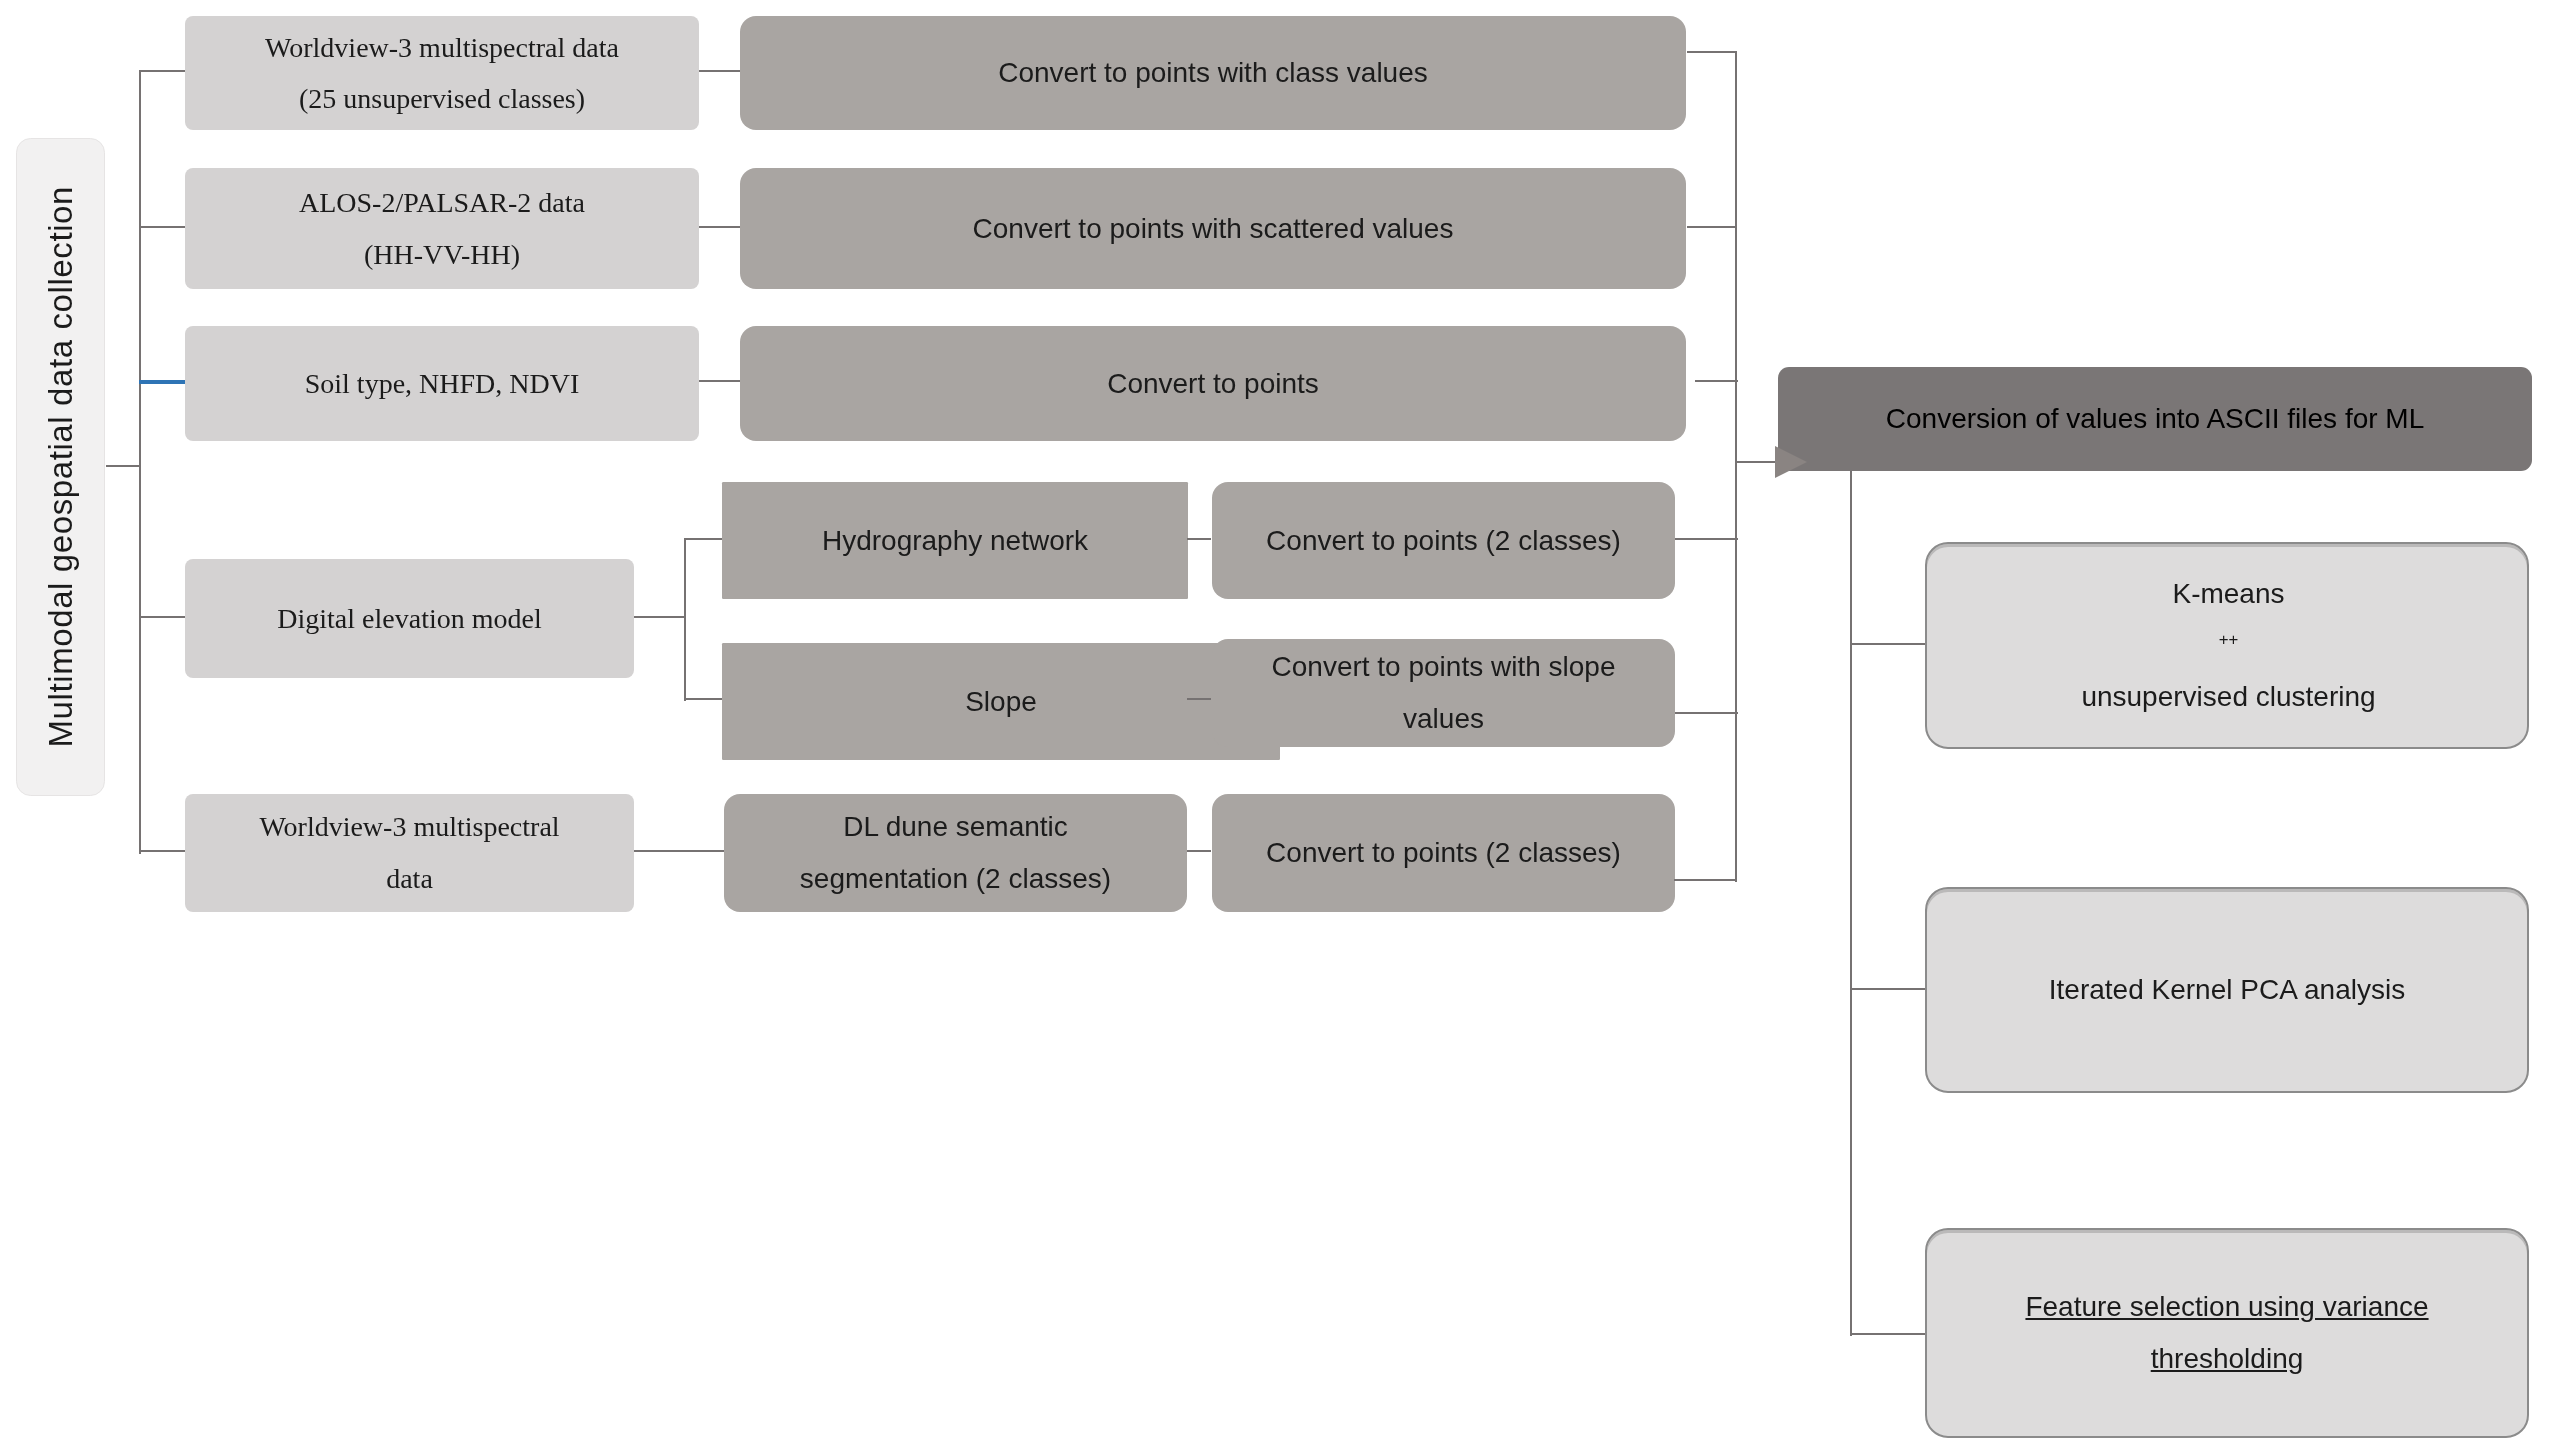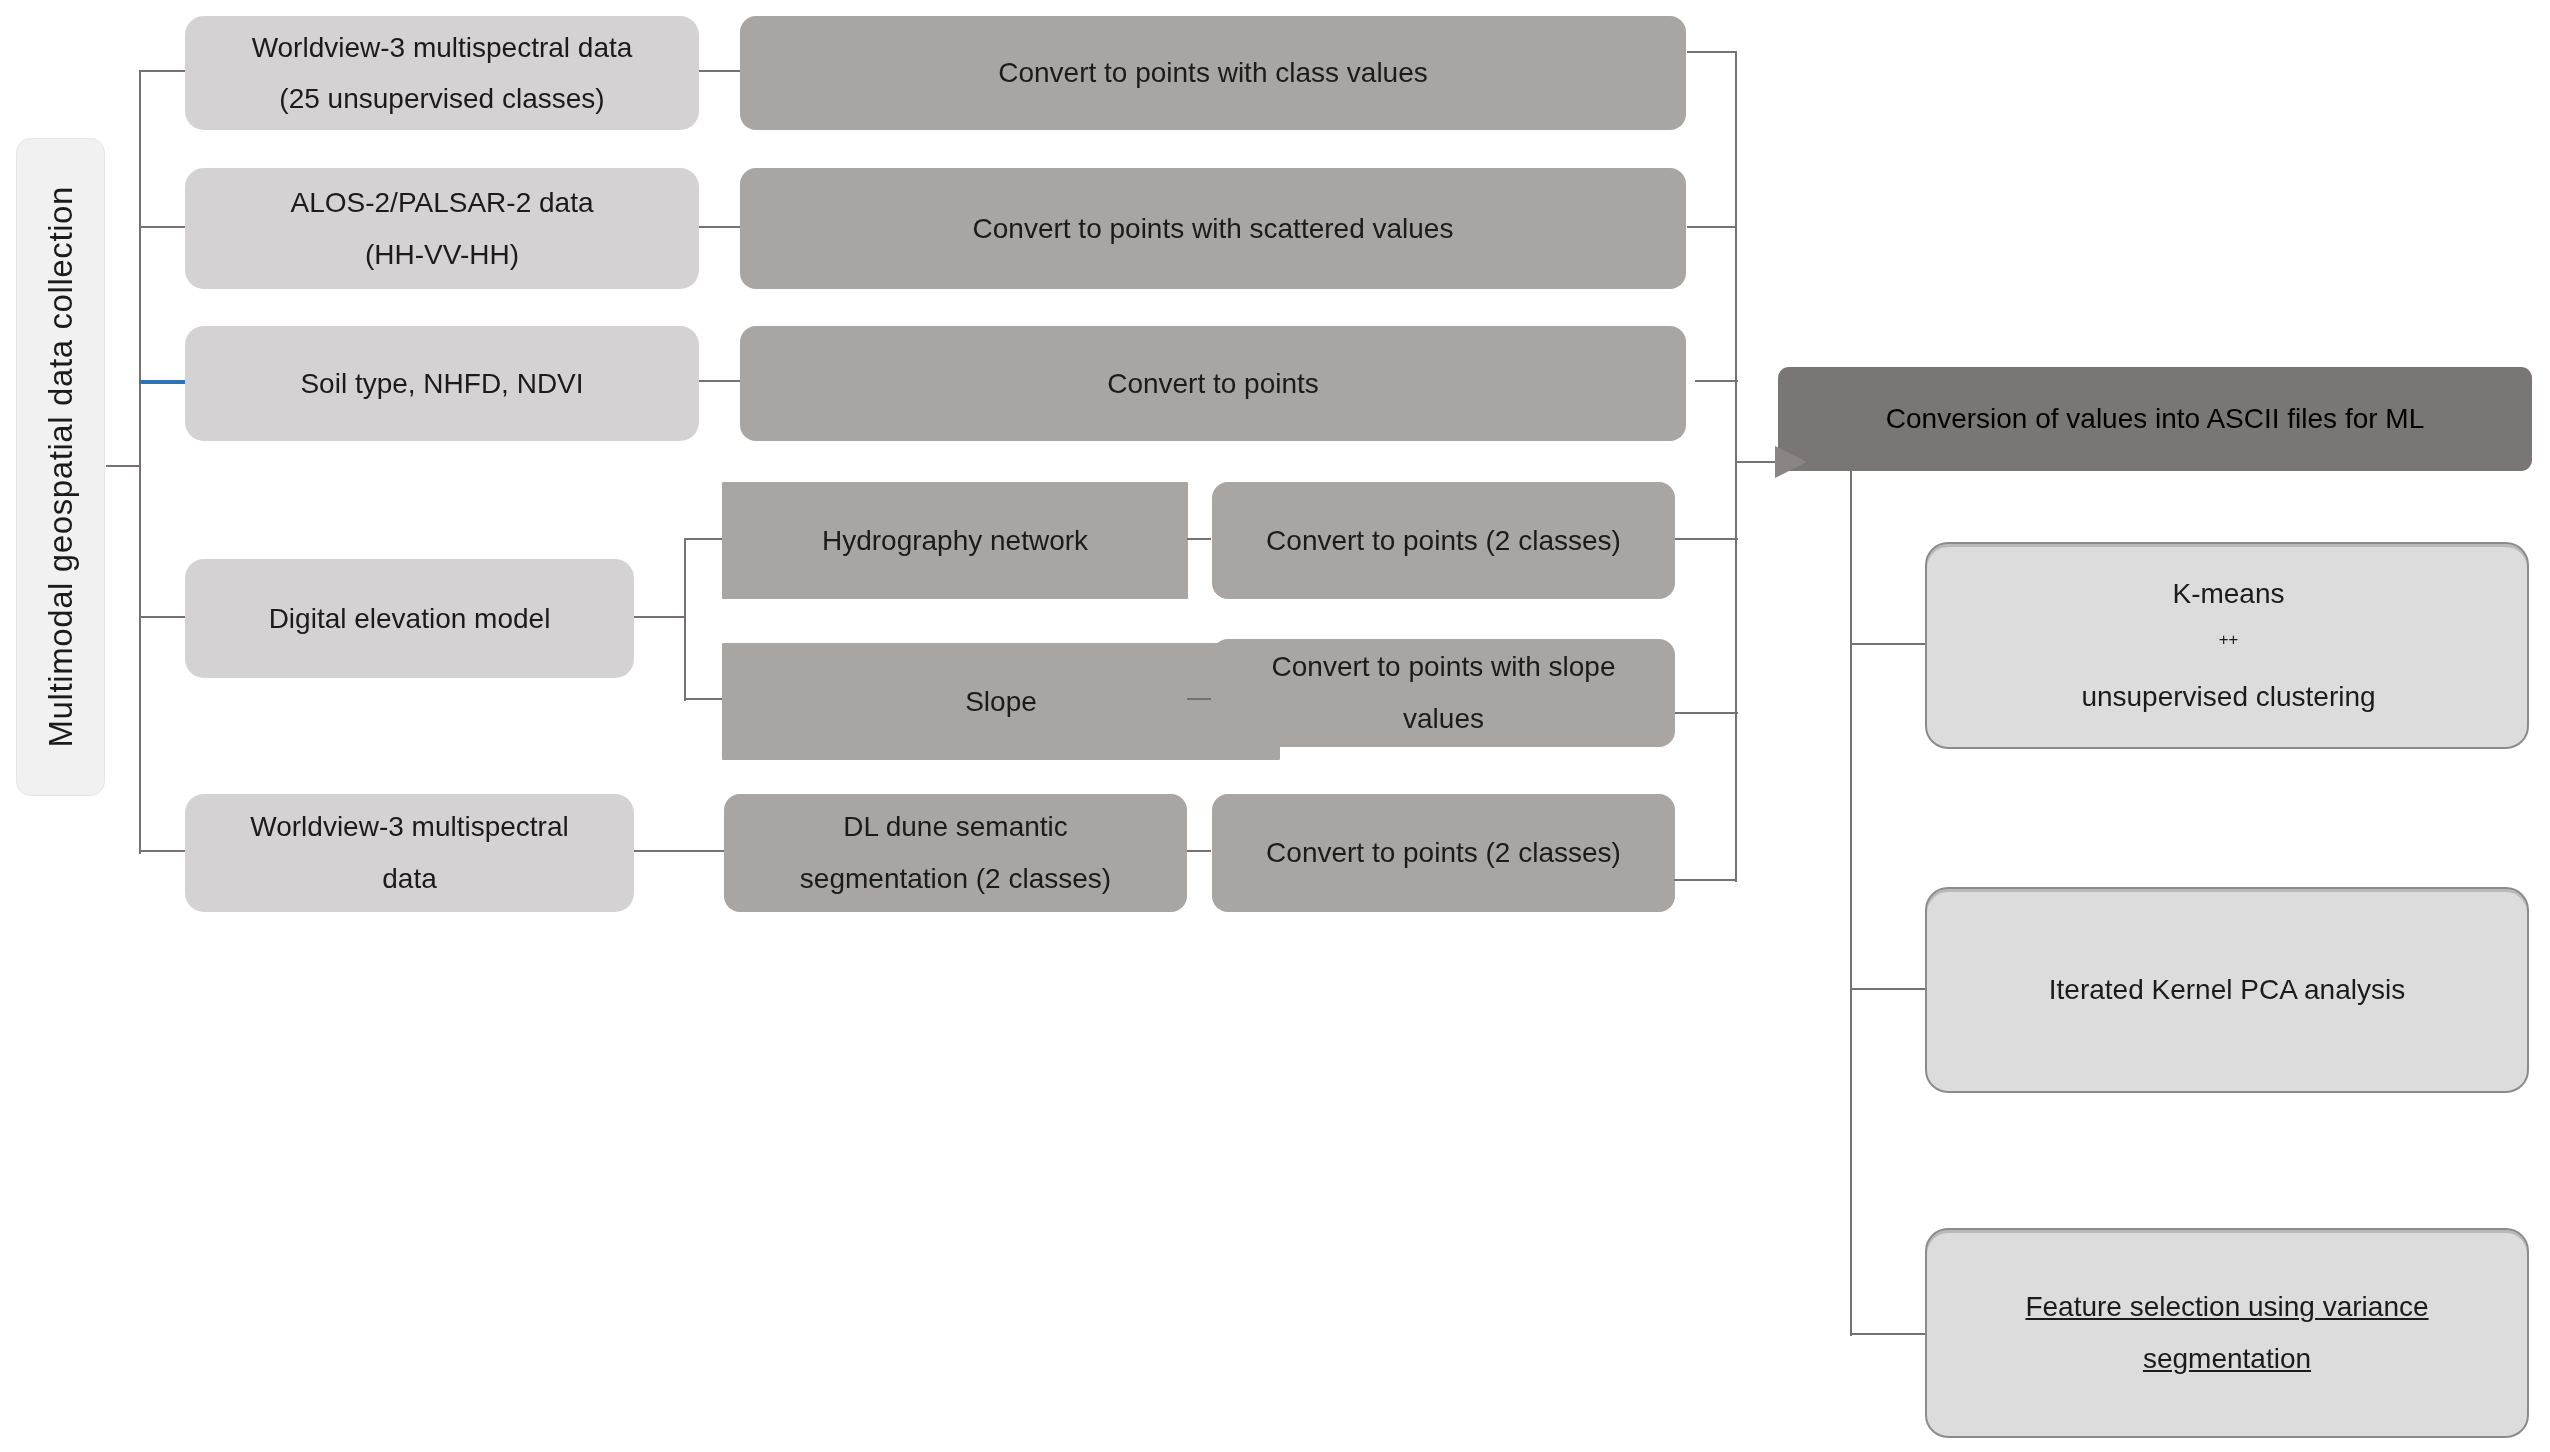--- a/index.html
+++ b/index.html
@@ -18,21 +18,21 @@
   html,body{margin:0;padding:0;background:var(--bg);}
   #canvas{
     position:relative;width:2550px;height:1453px;background:var(--bg);
     font-family:"Liberation Sans", sans-serif;color:var(--text);overflow:hidden;
   }
   .box{
     position:absolute;display:flex;flex-direction:column;align-items:center;justify-content:center;
     text-align:center;font-size:28px;line-height:1.85;box-sizing:border-box;padding:0 17px;
   }
   .box span{display:block;}
-  .src{background:var(--source-box-fill);border-radius:19px;}
+  .src{background:var(--source-box-fill);border-radius:8px;font-family:Liberation Serif, serif;}
   .proc{background:var(--process-box-fill);border-radius:16px;}
   .proc.square{border-radius:1.2px;}
   .rootbox{background:var(--root-box-fill);border-radius:14.6px;border:1.2px solid #e6e4e4;}
   .rootbox .vtext{
     writing-mode:vertical-rl;transform:rotate(180deg);
     font-size:33px;line-height:1;white-space:nowrap;letter-spacing:0.6px;
   }
   .ascii{background:var(--ascii-box-fill);border-radius:11px;color:#000000;}
   .ml{background:var(--ml-box-fill);border:2.4px solid var(--ml-box-border);border-radius:23px;
       box-shadow:inset 0 3px 0 rgba(120,120,120,.35);}
@@ -113,21 +113,21 @@
   </div>
 
   <div class="box ml" style="left:1925px;top:542px;width:604px;height:207px;padding-left:20px;">
     <span><span>K-means</span><sup class="pp">++</sup><span> unsupervised clustering</span></span>
   </div>
   <div class="box ml" style="left:1925px;top:887px;width:604px;height:206px;">
     <span>Iterated Kernel PCA analysis</span>
   </div>
   <div class="box ml" style="left:1925px;top:1228px;width:604px;height:210px;text-decoration:underline;">
     <span>Feature selection using variance</span>
-    <span>segmentation</span>
+    <span>thresholding</span>
   </div>
 
   <div class="line v" style="left:139px;top:71px;height:783px;"></div>
   <div class="line h" style="left:139px;top:70px;width:46px;"></div>
   <div class="line h" style="left:139px;top:226px;width:46px;"></div>
   <div class="line h blue" style="left:139px;top:380px;width:46px;"></div>
   <div class="line h" style="left:139px;top:616px;width:46px;"></div>
   <div class="line h" style="left:139px;top:850px;width:46px;"></div>
   <div class="line h" style="left:106px;top:465px;width:33px;"></div>
 

